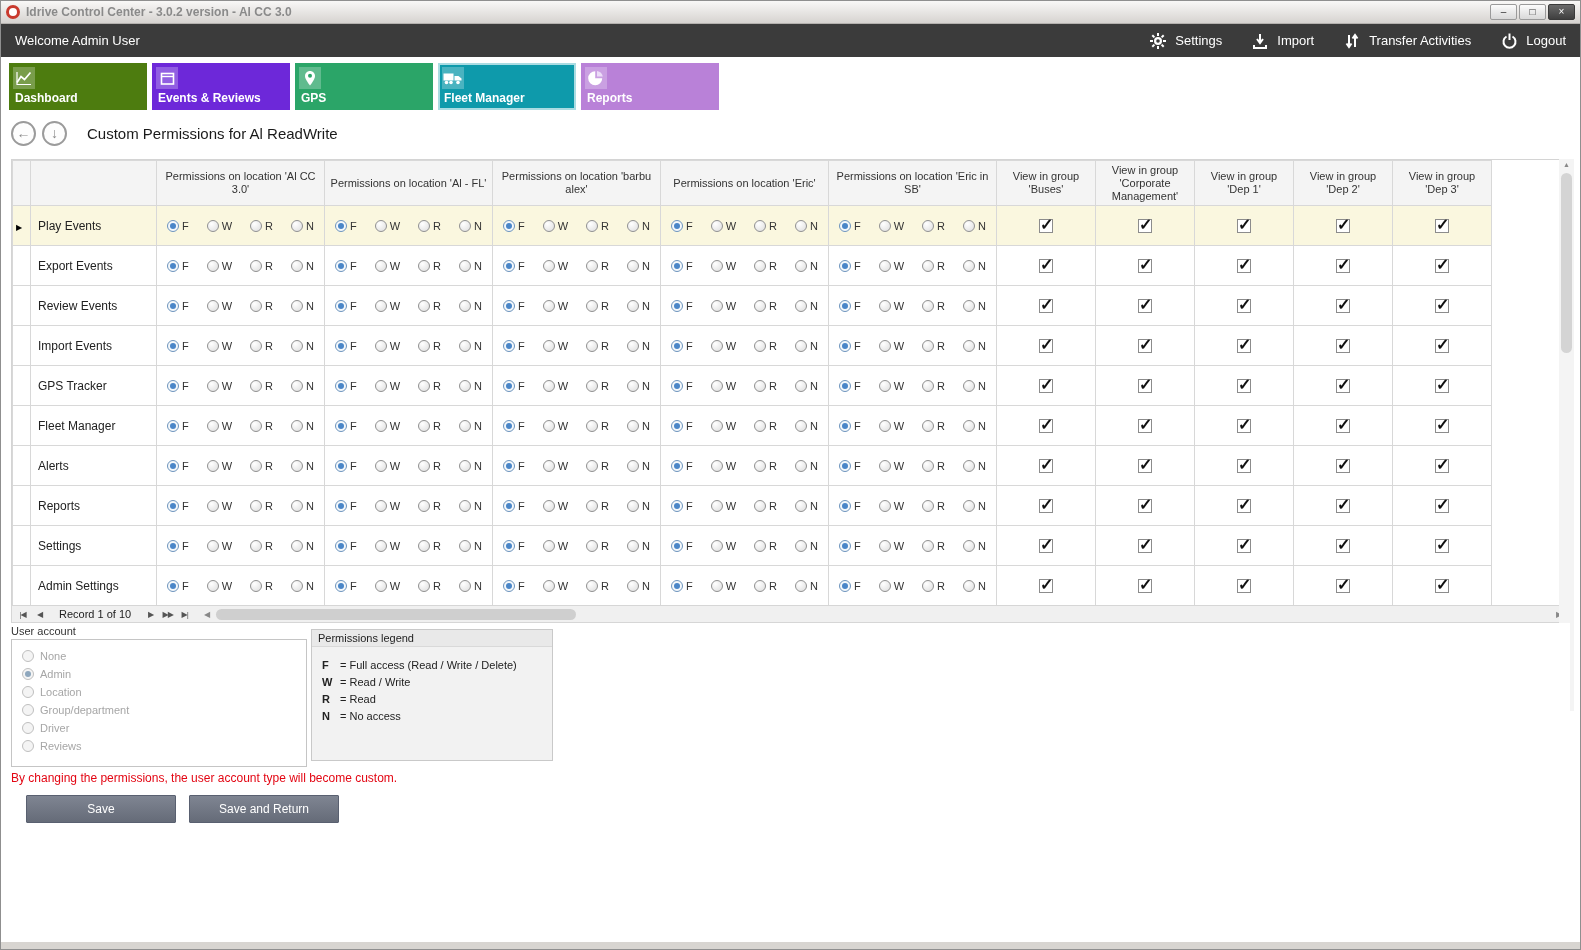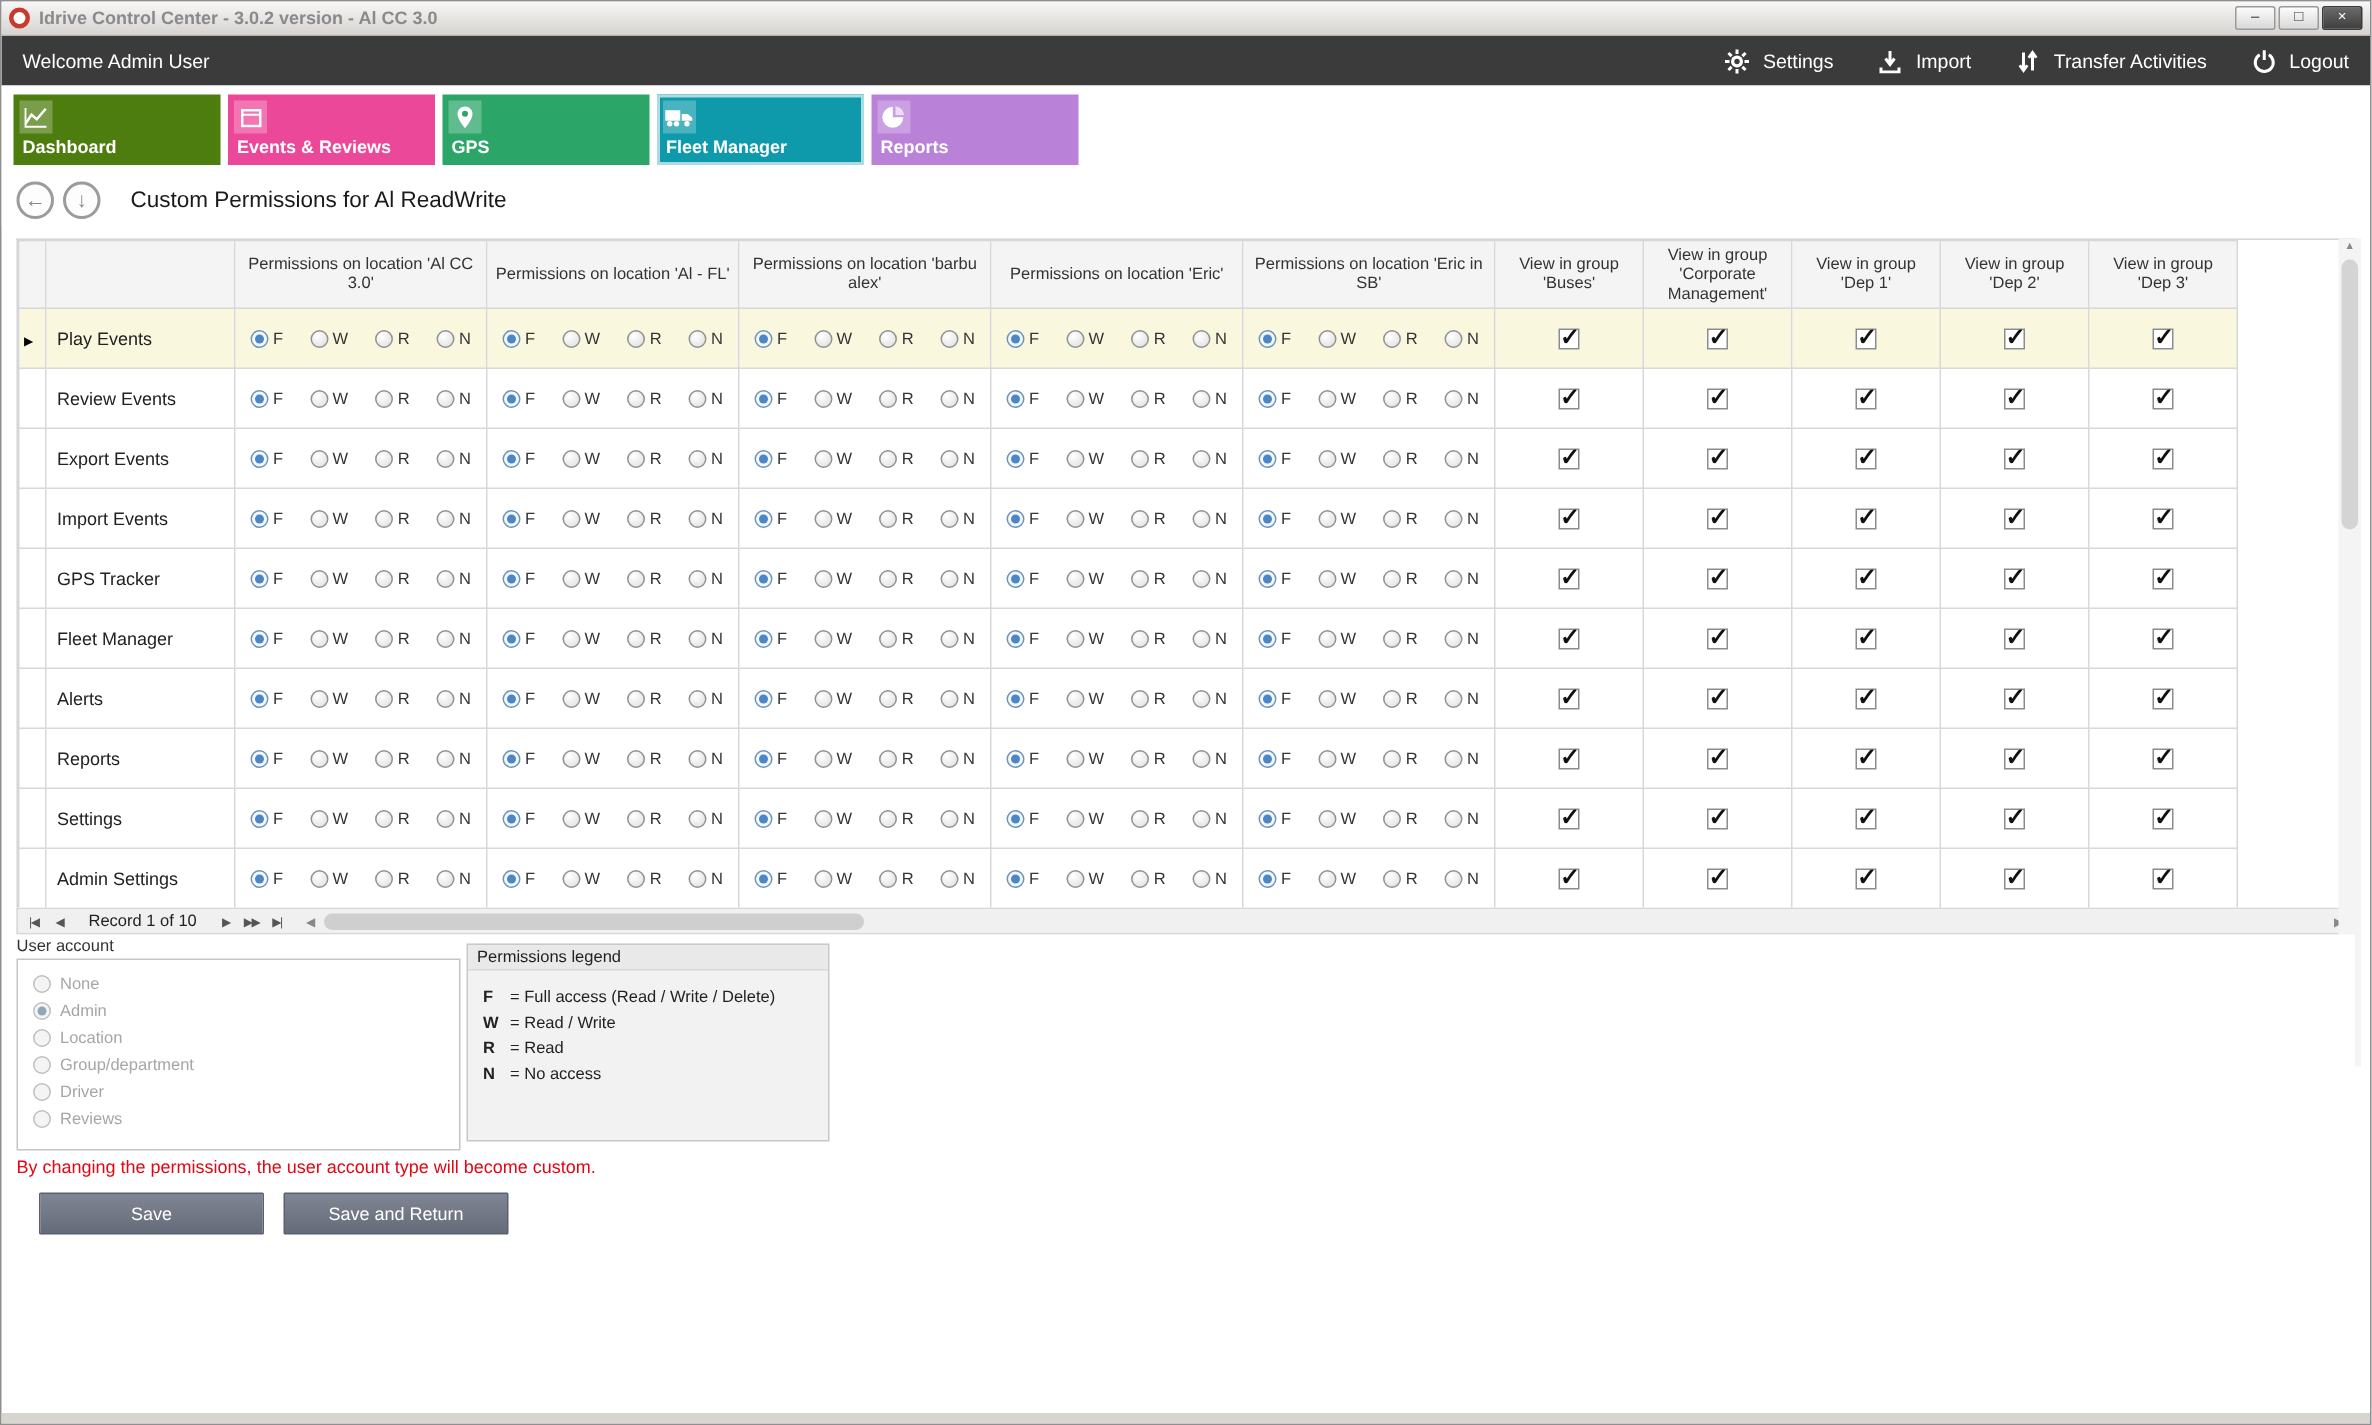--- a/index.html
+++ b/index.html
@@ -167,21 +167,21 @@
   <div class="tabbar">
       <div class="tab" style="background: #4d7c0f; padding-left: 14px;">
         <span class="tab-icon">
           <svg width="16" height="16" viewBox="0 0 16 16">
             <polyline points="1,12.5 5,6.5 8.5,9.5 14.5,2.5" fill="none" stroke="#fff" stroke-width="1.7"></polyline>
             <polyline points="1,2 1,14.5 15,14.5" fill="none" stroke="#fff" stroke-width="1.2"></polyline>
           </svg>
         </span>
         <span class="tab-label">Dashboard</span>
       </div>
-      <div class="tab" style="background: #ec4899;">
+      <div class="tab" style="background: #6d28d9;">
         <span class="tab-icon">
           <svg width="15" height="15">
             <rect x="1.5" y="2.5" width="12" height="10.5" fill="none" stroke="#fff" stroke-width="1.6"></rect>
             <line x1="1.5" y1="5.5" x2="13.5" y2="5.5" stroke="#fff" stroke-width="1.4"></line>
           </svg>
         </span>
         <span class="tab-label">Events &amp; Reviews</span>
       </div>
       <div class="tab" style="background: rgb(43, 165, 104);">
         <span class="tab-icon">
@@ -348,21 +348,21 @@
               </div>
             </td>
             <td class="c-grp"><span class="cb checked"></span></td>
             <td class="c-grp"><span class="cb checked"></span></td>
             <td class="c-grp"><span class="cb checked"></span></td>
             <td class="c-grp"><span class="cb checked"></span></td>
             <td class="c-grp"><span class="cb checked"></span></td>
           </tr>
           <tr>
             <td class="c-ind"></td>
-            <td class="c-name"><span>Review Events</span></td>
+            <td class="c-name"><span>Export Events</span></td>
             <td class="c-perm">
               <div class="rg">
                 <span class="opt">
                   <span class="radio sel"></span>
                   <span class="rlb">F</span>
                 </span>
                 <span class="opt">
                   <span class="radio"></span>
                   <span class="rlb">W</span>
                 </span>
@@ -457,21 +457,21 @@
               </div>
             </td>
             <td class="c-grp"><span class="cb checked"></span></td>
             <td class="c-grp"><span class="cb checked"></span></td>
             <td class="c-grp"><span class="cb checked"></span></td>
             <td class="c-grp"><span class="cb checked"></span></td>
             <td class="c-grp"><span class="cb checked"></span></td>
           </tr>
           <tr>
             <td class="c-ind"></td>
-            <td class="c-name"><span>Export Events</span></td>
+            <td class="c-name"><span>Review Events</span></td>
             <td class="c-perm">
               <div class="rg">
                 <span class="opt">
                   <span class="radio sel"></span>
                   <span class="rlb">F</span>
                 </span>
                 <span class="opt">
                   <span class="radio"></span>
                   <span class="rlb">W</span>
                 </span>

